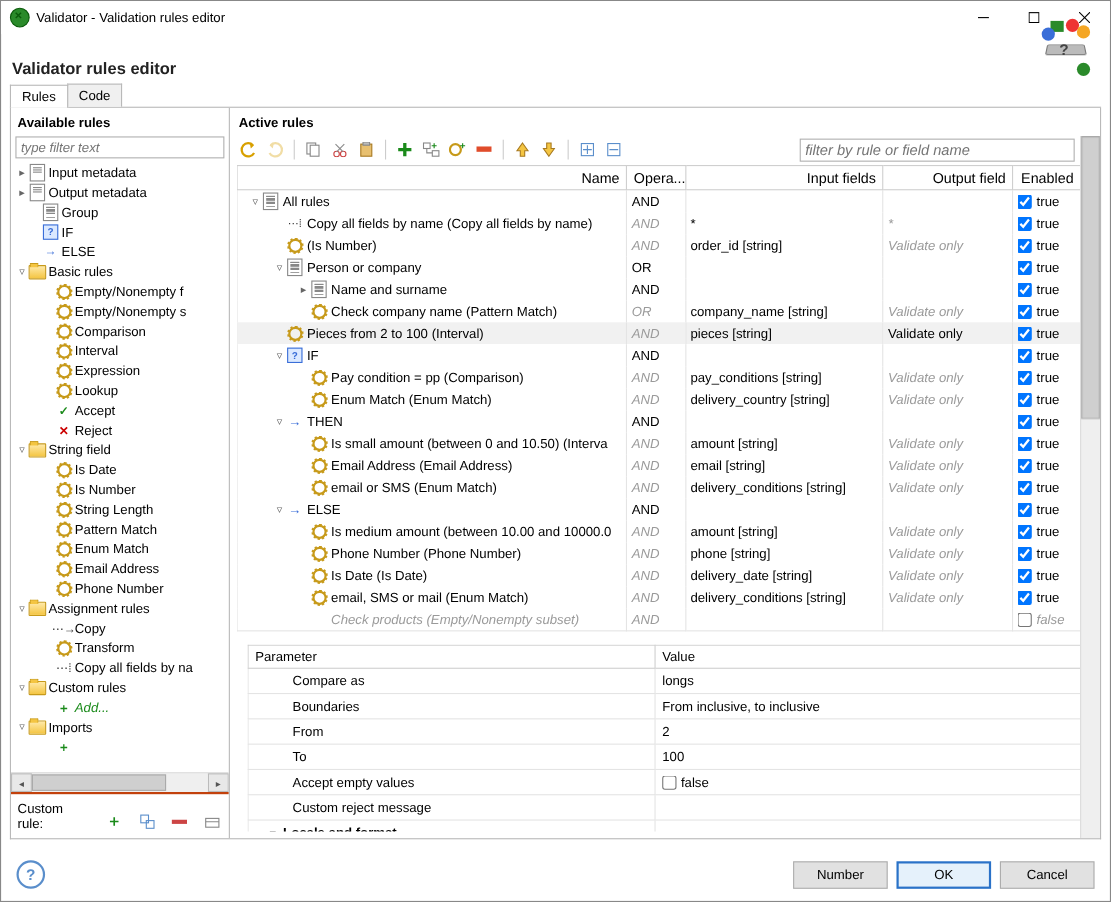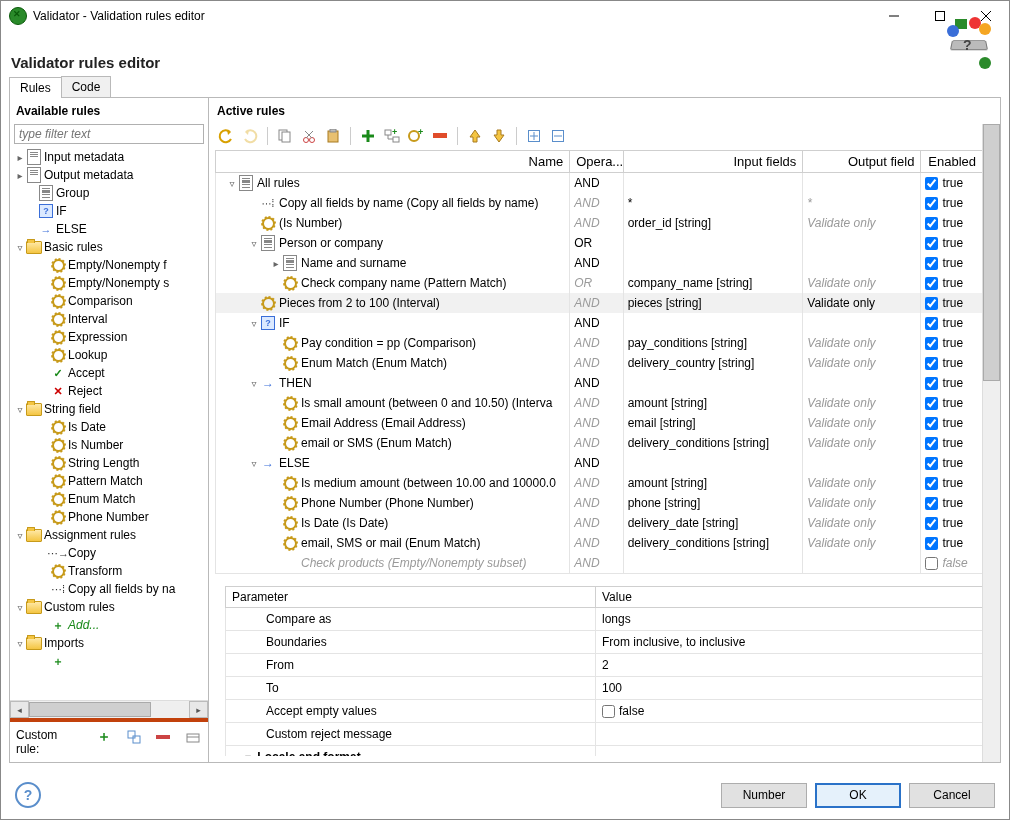--- a/index.html
+++ b/index.html
@@ -43,21 +43,21 @@
 .if-icon{width:12px;height:12px;border:1px solid #3a6ed8;background:#dbe9ff;color:#3a6ed8;font-size:9px;font-weight:bold;text-align:center;line-height:12px}
 .arrow-icon{color:#3a6ed8;font-weight:bold}
 .check-green{color:#1a8a1a;font-weight:bold}
 .x-red{color:#c00;font-weight:bold}
 .plus-green{color:#1a8a1a;font-weight:bold;font-size:14px}
 .dots-arrow{font-size:10px;color:#333}
 .tree-hscroll{height:17px;border-top:1px solid #ddd;background:#f0f0f0;display:flex;align-items:center}
 .tree-hscroll .sb-btn{width:17px;height:15px;border:1px solid #bbb;background:#e8e8e8;margin:0;display:flex;align-items:center;justify-content:center;font-size:9px;color:#555}
 .tree-hscroll .track{flex:1;height:15px;background:#efefef;position:relative}
 .tree-hscroll .thumb{position:absolute;left:0;top:0;height:13px;width:75%;background:#cfcfcf;border:1px solid #aaa}
-.left-footer{border-top:4px solid #c2410c;padding:6px 6px;display:flex;align-items:flex-start;gap:12px}
+.left-footer{border-top:2px solid #c2410c;padding:6px 6px;display:flex;align-items:flex-end;gap:12px}
 .left-footer .lf-btn{display:inline-flex;align-items:center;justify-content:center;width:18px;height:18px}
 .right-pane{flex:1;display:flex;flex-direction:column;overflow:hidden;position:relative}
 .vscroll{position:absolute;right:0;top:26px;bottom:0;width:17px;background:#f0f0f0;border-left:1px solid #ddd;display:flex;flex-direction:column}
 .vscroll .vthumb{width:15px;background:#cfcfcf;border:1px solid #aaa}
 .vscroll .vtrack{flex:1;background:#efefef}
 .toolbar{display:flex;align-items:center;padding:3px 6px;gap:2px;margin-right:17px}
 .tb-sep{width:1px;height:18px;background:#ccc;margin:0 4px}
 .tb-btn{width:20px;height:20px;display:flex;align-items:center;justify-content:center;border:1px solid transparent;border-radius:2px}
 .tb-btn svg{display:block}
 .tb-spacer{flex:1}
@@ -271,20 +271,27 @@
               <span class="ico">
                 <span class="gear-icon"></span>
               </span>
               <span>Enum Match</span>
             </div>
           <div class="tree-row" style="padding-left:26px">
               <span class="tw"></span>
               <span class="ico">
                 <span class="gear-icon"></span>
               </span>
+              <span>Email Address</span>
+            </div>
+          <div class="tree-row" style="padding-left:26px">
+              <span class="tw"></span>
+              <span class="ico">
+                <span class="gear-icon"></span>
+              </span>
               <span>Phone Number</span>
             </div>
           <div class="tree-row" style="padding-left:2px">
               <span class="tw">▿</span>
               <span class="ico">
                 <span class="folder-icon"></span>
               </span>
               <span>Assignment rules</span>
             </div>
           <div class="tree-row" style="padding-left:26px">
@@ -439,20 +446,21 @@
                 <line x1="3" y1="7" x2="11" y2="7" stroke="#5a8ecb"></line>
               </svg>
             </span>
           <span class="tb-btn">
               <svg width="14" height="14">
                 <rect x="1.5" y="1.5" width="11" height="11" fill="none" stroke="#5a8ecb"></rect>
                 <line x1="3" y1="7" x2="11" y2="7" stroke="#5a8ecb"></line>
               </svg>
             </span>
           <div class="tb-spacer"></div>
+          <input class="rule-filter" placeholder="filter by rule or field name" style="">
         </div>
         <div class="grid-wrap">
           <table class="grid">
             <colgroup>
                 <col style="width:345px">
                 <col style="width:52px">
                 <col style="width:175px">
                 <col style="width:115px">
                 <col style="width:60px">
               </colgroup>

